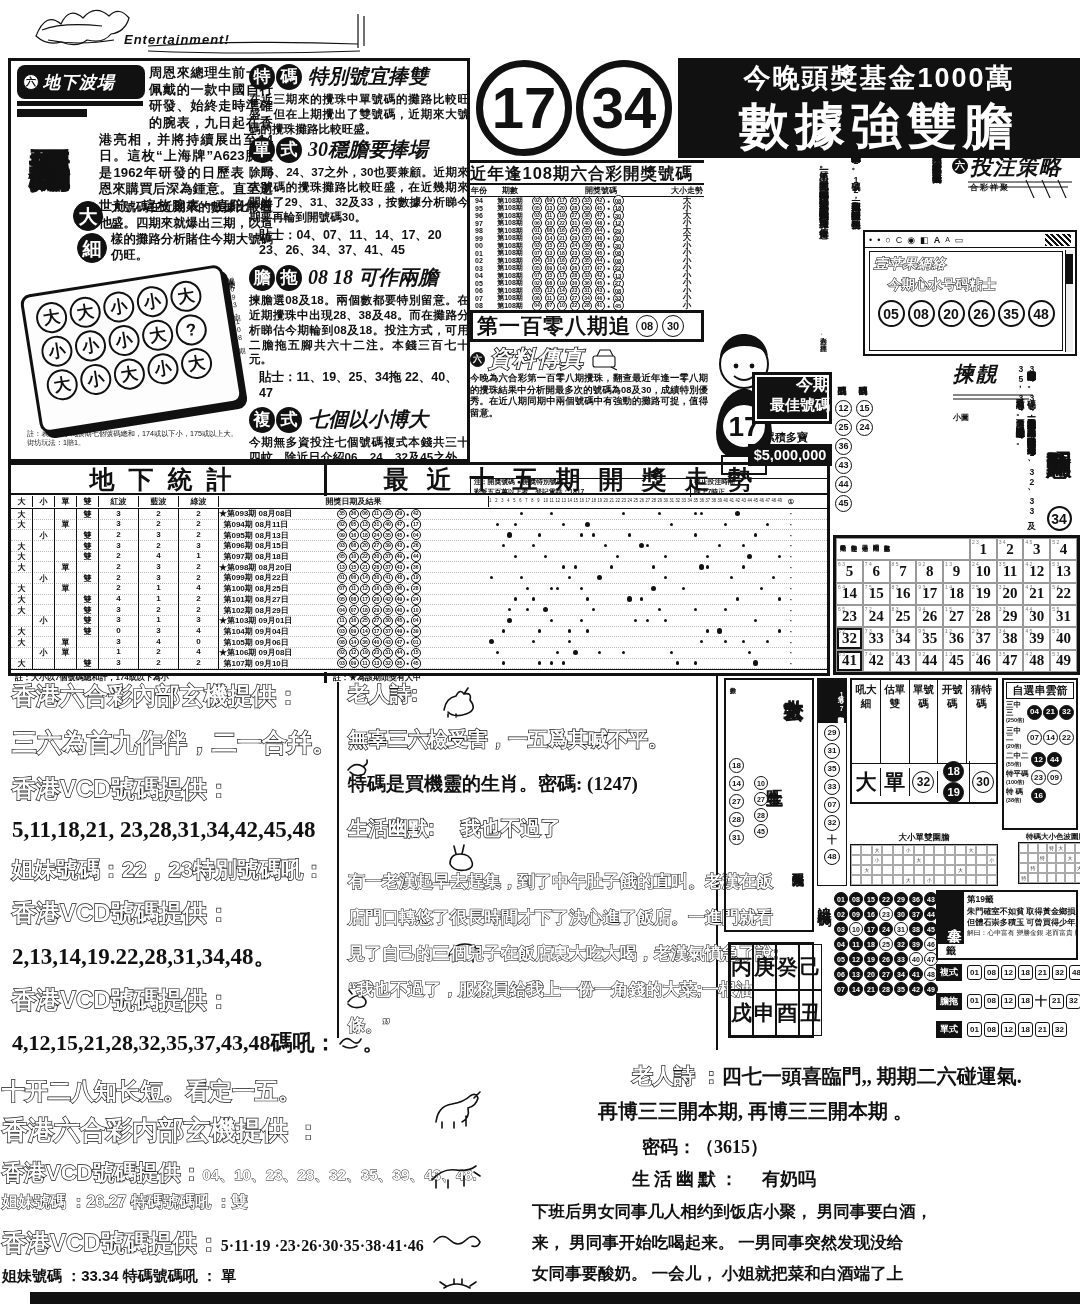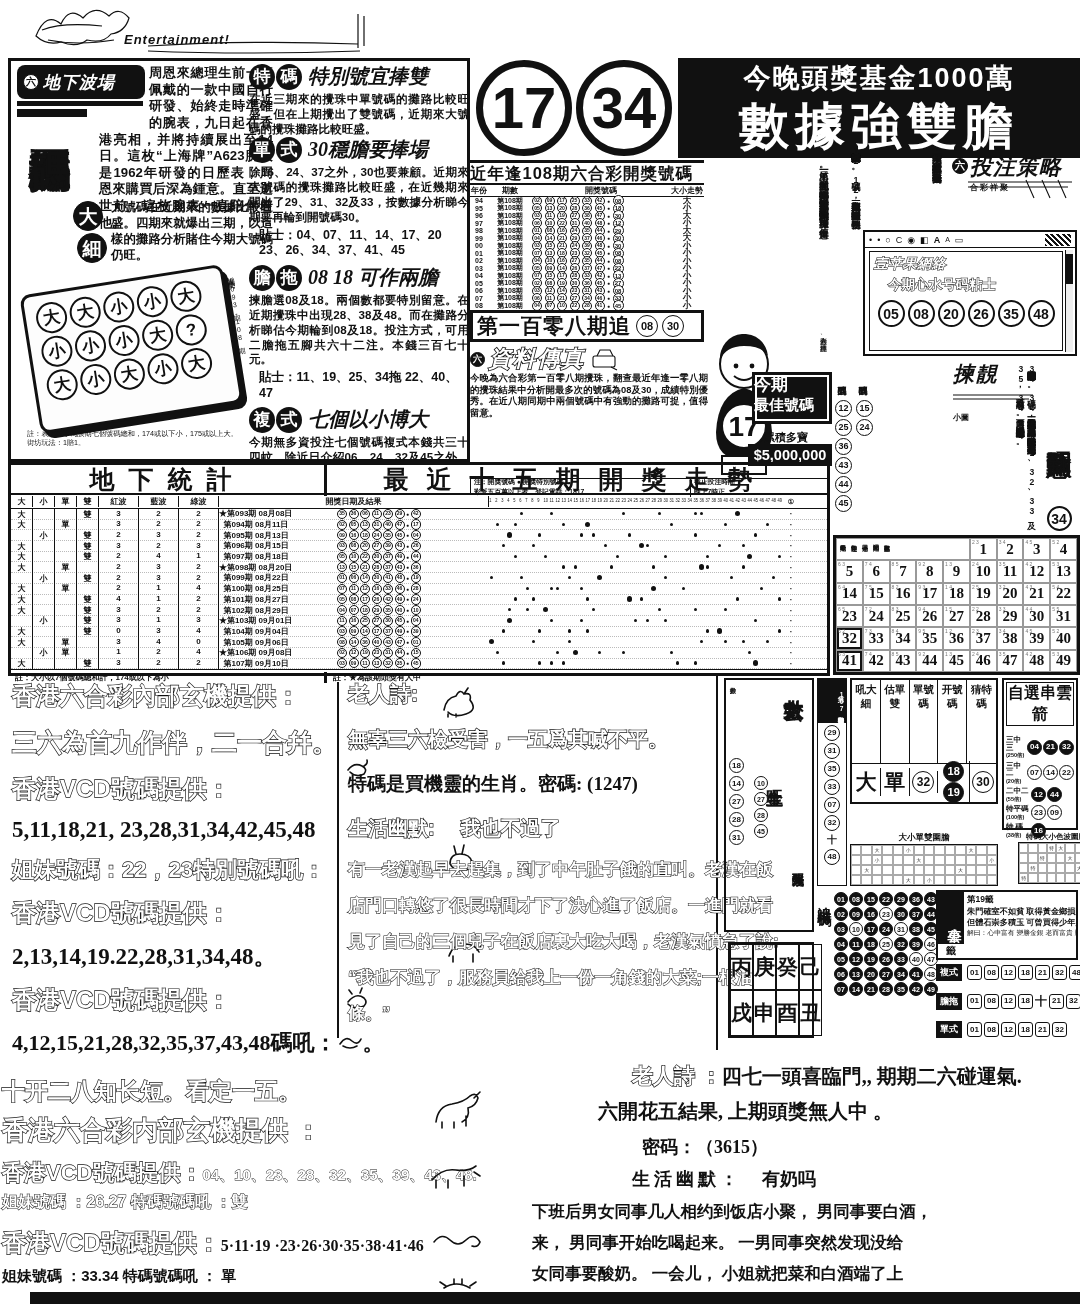--- a/index.html
+++ b/index.html
@@ -420,21 +420,21 @@
       <path d="M14,26 a24,24 0 0 1 48,-4 q-6,-10 -24,-10 q-18,0 -24,14 z" fill="#111"></path>
       <circle cx="30" cy="32" r="2.4" fill="#111"></circle>
         <circle cx="46" cy="32" r="2.4" fill="#111"></circle>
       <path d="M28,42 q10,8 20,0" stroke="#111" stroke-width="2" fill="none"></path>
       <path d="M38,54 q-26,6 -28,44 q0,28 28,28 q28,0 28,-28 q-2,-38 -28,-44 z" fill="#111"></path>
       <path d="M58,60 l16,-14" stroke="#111" stroke-width="5"></path>
       <circle cx="38" cy="92" r="22" fill="#fff" stroke="#111" stroke-width="2"></circle>
       <text x="38" y="102" text-anchor="middle" font-size="28" font-weight="bold" fill="#111">17</text>
       <rect x="16" y="122" width="44" height="18" fill="#fff" stroke="#111" stroke-width="2"></rect>
     </svg>
-    <div class="abs blackbox" style="left:46px;top:40px;width:80px;height:52px;text-align:left;border:2px solid #111;outline:2px solid #fff;outline-offset:-5px">
+    <div class="abs blackbox" style="left:46px;top:40px;width:80px;height:52px;text-align:right;border:2px solid #111;outline:2px solid #fff;outline-offset:-5px">
       <div class="b" style="font-size:17px;line-height:1.3">今期</div>
       <div class="b" style="font-size:15px">最佳號碼</div>
     </div>
     <div class="abs b" style="left:58px;top:98px;font-size:11px">累積多寶</div>
     <div class="abs blackbox b" style="left:42px;top:112px;width:84px;height:22px;font-size:14.5px;display:flex;align-items:center;justify-content:center">$5,000,000</div>
   </div>
 
   <div class="abs row" style="left:470px;top:478px;width:360px;height:17px;border:1px solid #111;font-size:6.8px;font-weight:bold">
     <div style="flex:1.6;border-right:1px solid #111;padding-left:3px">
       <div>注：開獎號碼 ● 開獎特別號碼</div>
@@ -1287,21 +1287,21 @@
     <path d="M4,14 q6,-8 14,-4 q6,3 2,8 q-8,4 -14,-2 M20,10 q4,-2 3,-6"></path>
     </svg>
   <svg class="abs anim" style="left:344px;top:986px" width="26" height="24">
     <path d="M4,16 q8,-10 16,-4 q4,4 0,8 q-10,4 -16,-2 M8,8 l-3,-4 M16,7 l2,-5"></path>
     </svg>
 
   <div class="abs" style="left:348px;top:680px;width:322px;height:360px">
     <div class="ghost gline" style="font-size:21px;margin-bottom:18px">老人詩:</div>
     <div class="ghost gline" style="font-size:20px;margin-bottom:18px">無辜三六檢受害，一五爲其喊不平。</div>
     <div class="serif b gline" style="font-size:19px;margin-bottom:18px">特碼是買機靈的生肖。密碼:  (1247)</div>
-    <div class="gline" style="margin-bottom:16px"><span class="ghost" style="font-size:20px">生活幽默:</span><span class="ghost" style="font-size:20px;margin-left:26px">我也不過了</span></div>
+    <div class="gline" style="margin-bottom:28px"><span class="ghost" style="font-size:20px">生活幽默:</span><span class="ghost" style="font-size:20px;margin-left:26px">我也不過了</span></div>
     <div class="ghost2 gline" style="font-size:17px;margin-bottom:13px">有一老漢起早去趕集，到了中午肚子餓的直叫。老漢在飯</div>
     <div class="ghost2 gline" style="font-size:17px;margin-bottom:13px">店門口轉悠了很長時間才下了決心進了飯店。一進門就看</div>
     <div class="ghost2 gline" style="font-size:17px;margin-bottom:13px">見了自己的三個兒子在飯店裏大吃大喝，老漢氣憤急了說:</div>
     <div class="ghost2 gline" style="font-size:17px;margin-bottom:13px">“我也不過了，服務員給我上一份一角錢的大菜;一根油</div>
     <div class="ghost2 gline" style="font-size:17px">條。”</div>
   </div>
 
   <div class="abs" style="left:720px;top:674px;width:360px;height:378px">
 
     <div class="abs" style="left:4px;top:4px;width:90px;height:254px;border:2px solid #111">
@@ -1415,21 +1415,21 @@
       <div class="row" style="height:36px">
         <span class="cell b" style="width:20%;font-size:21px;border-right:1px solid #111">大</span>
         <span class="cell b" style="width:20%;font-size:21px;border-right:1px solid #111">單</span>
         <span class="cell" style="width:20%;border-right:1px solid #111"><span class="circle" style="width:22px;height:22px;font-size:12px">32</span></span>
         <span class="cell" id="pred-open" style="width:22%;border-right:1px solid #111"><span class="circle fcircle" style="height: 21px; width: 21px; font-size: 11px; border-width: 1.68px;">18</span><span class="circle fcircle" style="height: 21px; width: 21px; font-size: 11px; border-width: 1.68px;">19</span></span>
         <span class="cell" style="width:18%"><span class="circle" style="width:22px;height:22px;font-size:12px">30</span></span>
       </div>
     </div>
 
     <div class="abs" style="left:282px;top:4px;width:76px;height:152px;border:2px solid #111;padding:2px">
-      <div class="b" style="font-size:16px;text-align:center;border:1.5px solid #111;margin-bottom:10px">自選串雲箭</div>
+      <div class="b" style="font-size:11px;text-align:center;border:1.5px solid #111;margin-bottom:2px">自選串雲箭</div>
       <div id="selfpick-rows">
           <div class="row" style="gap: 1px; margin-bottom: 3px;">
             <span style="font-size: 7.5px; font-weight: bold; width: 24px; line-height: 1;">三中三<br><span style="font-size: 5.5px;">(250倍)</span></span>
             <span class="circle fcircle" style="height: 15px; width: 15px; font-size: 8px; border-width: 1.2px;">04</span>
             <span class="circle fcircle" style="height: 15px; width: 15px; font-size: 8px; border-width: 1.2px;">21</span>
             <span class="circle fcircle" style="height: 15px; width: 15px; font-size: 8px; border-width: 1.2px;">32</span>
           </div>
           <div class="row" style="gap: 1px; margin-bottom: 3px;">
             <span style="font-size: 7.5px; font-weight: bold; width: 24px; line-height: 1;">三中二<br><span style="font-size: 5.5px;">(20倍)</span></span>
             <span class="circle" style="height: 15px; width: 15px; font-size: 8px; border-width: 1.2px;">07</span>
@@ -1617,21 +1617,21 @@
     </svg>
   <svg class="abs anim" style="left:430px;top:1228px" width="54" height="22">
     <path d="M4,14 q8,-10 16,-2 q8,8 16,0 q8,-8 14,2 q-2,6 -8,4"></path>
     </svg>
   <svg class="abs anim" style="left:432px;top:1272px" width="50" height="26">
     <path d="M12,16 q12,-8 26,0 M8,10 l6,4 M44,10 l-6,4 M14,22 l-4,3 M36,22 l4,3 M22,12 v-5 M30,12 v-5"></path>
     </svg>
 
   <div class="abs" style="left:532px;top:1062px;width:548px;height:238px">
     <div class="gline" style="margin:0 0 8px 100px"><span class="ghost" style="font-size:21px">老人詩 ：</span><span class="serif b" style="font-size:20px">四七一頭喜臨門,,  期期二六碰運氣.</span></div>
-    <div class="serif b gline" style="font-size:20px;margin:0 0 10px 66px">六開花五結果,  上期頭獎無人中 。</div>
+    <div class="serif b gline" style="font-size:20px;margin:0 0 10px 66px">再博三三開本期,  再博三三開本期 。</div>
     <div class="serif b gline" style="font-size:18px;margin:0 0 8px 110px">密码：（3615）</div>
     <div class="gline" style="margin:0 0 10px 100px"><span class="b serif" style="font-size:18px;letter-spacing:4px">生活幽默：</span><span class="b serif" style="font-size:18px;margin-left:20px">有奶吗</span></div>
     <div class="serif b gline" style="font-size:16.5px;margin-bottom:9px">下班后男女同事几人相约到饭店小聚， 男同事要白酒，</div>
     <div class="serif b gline" style="font-size:16.5px;margin-bottom:9px">来， 男同事开始吃喝起来。   一男同事突然发现没给</div>
     <div class="serif b gline" style="font-size:16.5px;margin-bottom:9px">女同事要酸奶。   一会儿， 小姐就把菜和白酒端了上</div>
     <div class="serif b gline" style="font-size:16.5px;margin-bottom:9px">女同事上酸奶， 于是问小姐：“有奶吗？”    小姐脸</div>
 
   </div>
 
   <div class="abs blackbox" style="left:30px;top:1292px;width:1050px;height:12px"></div>

